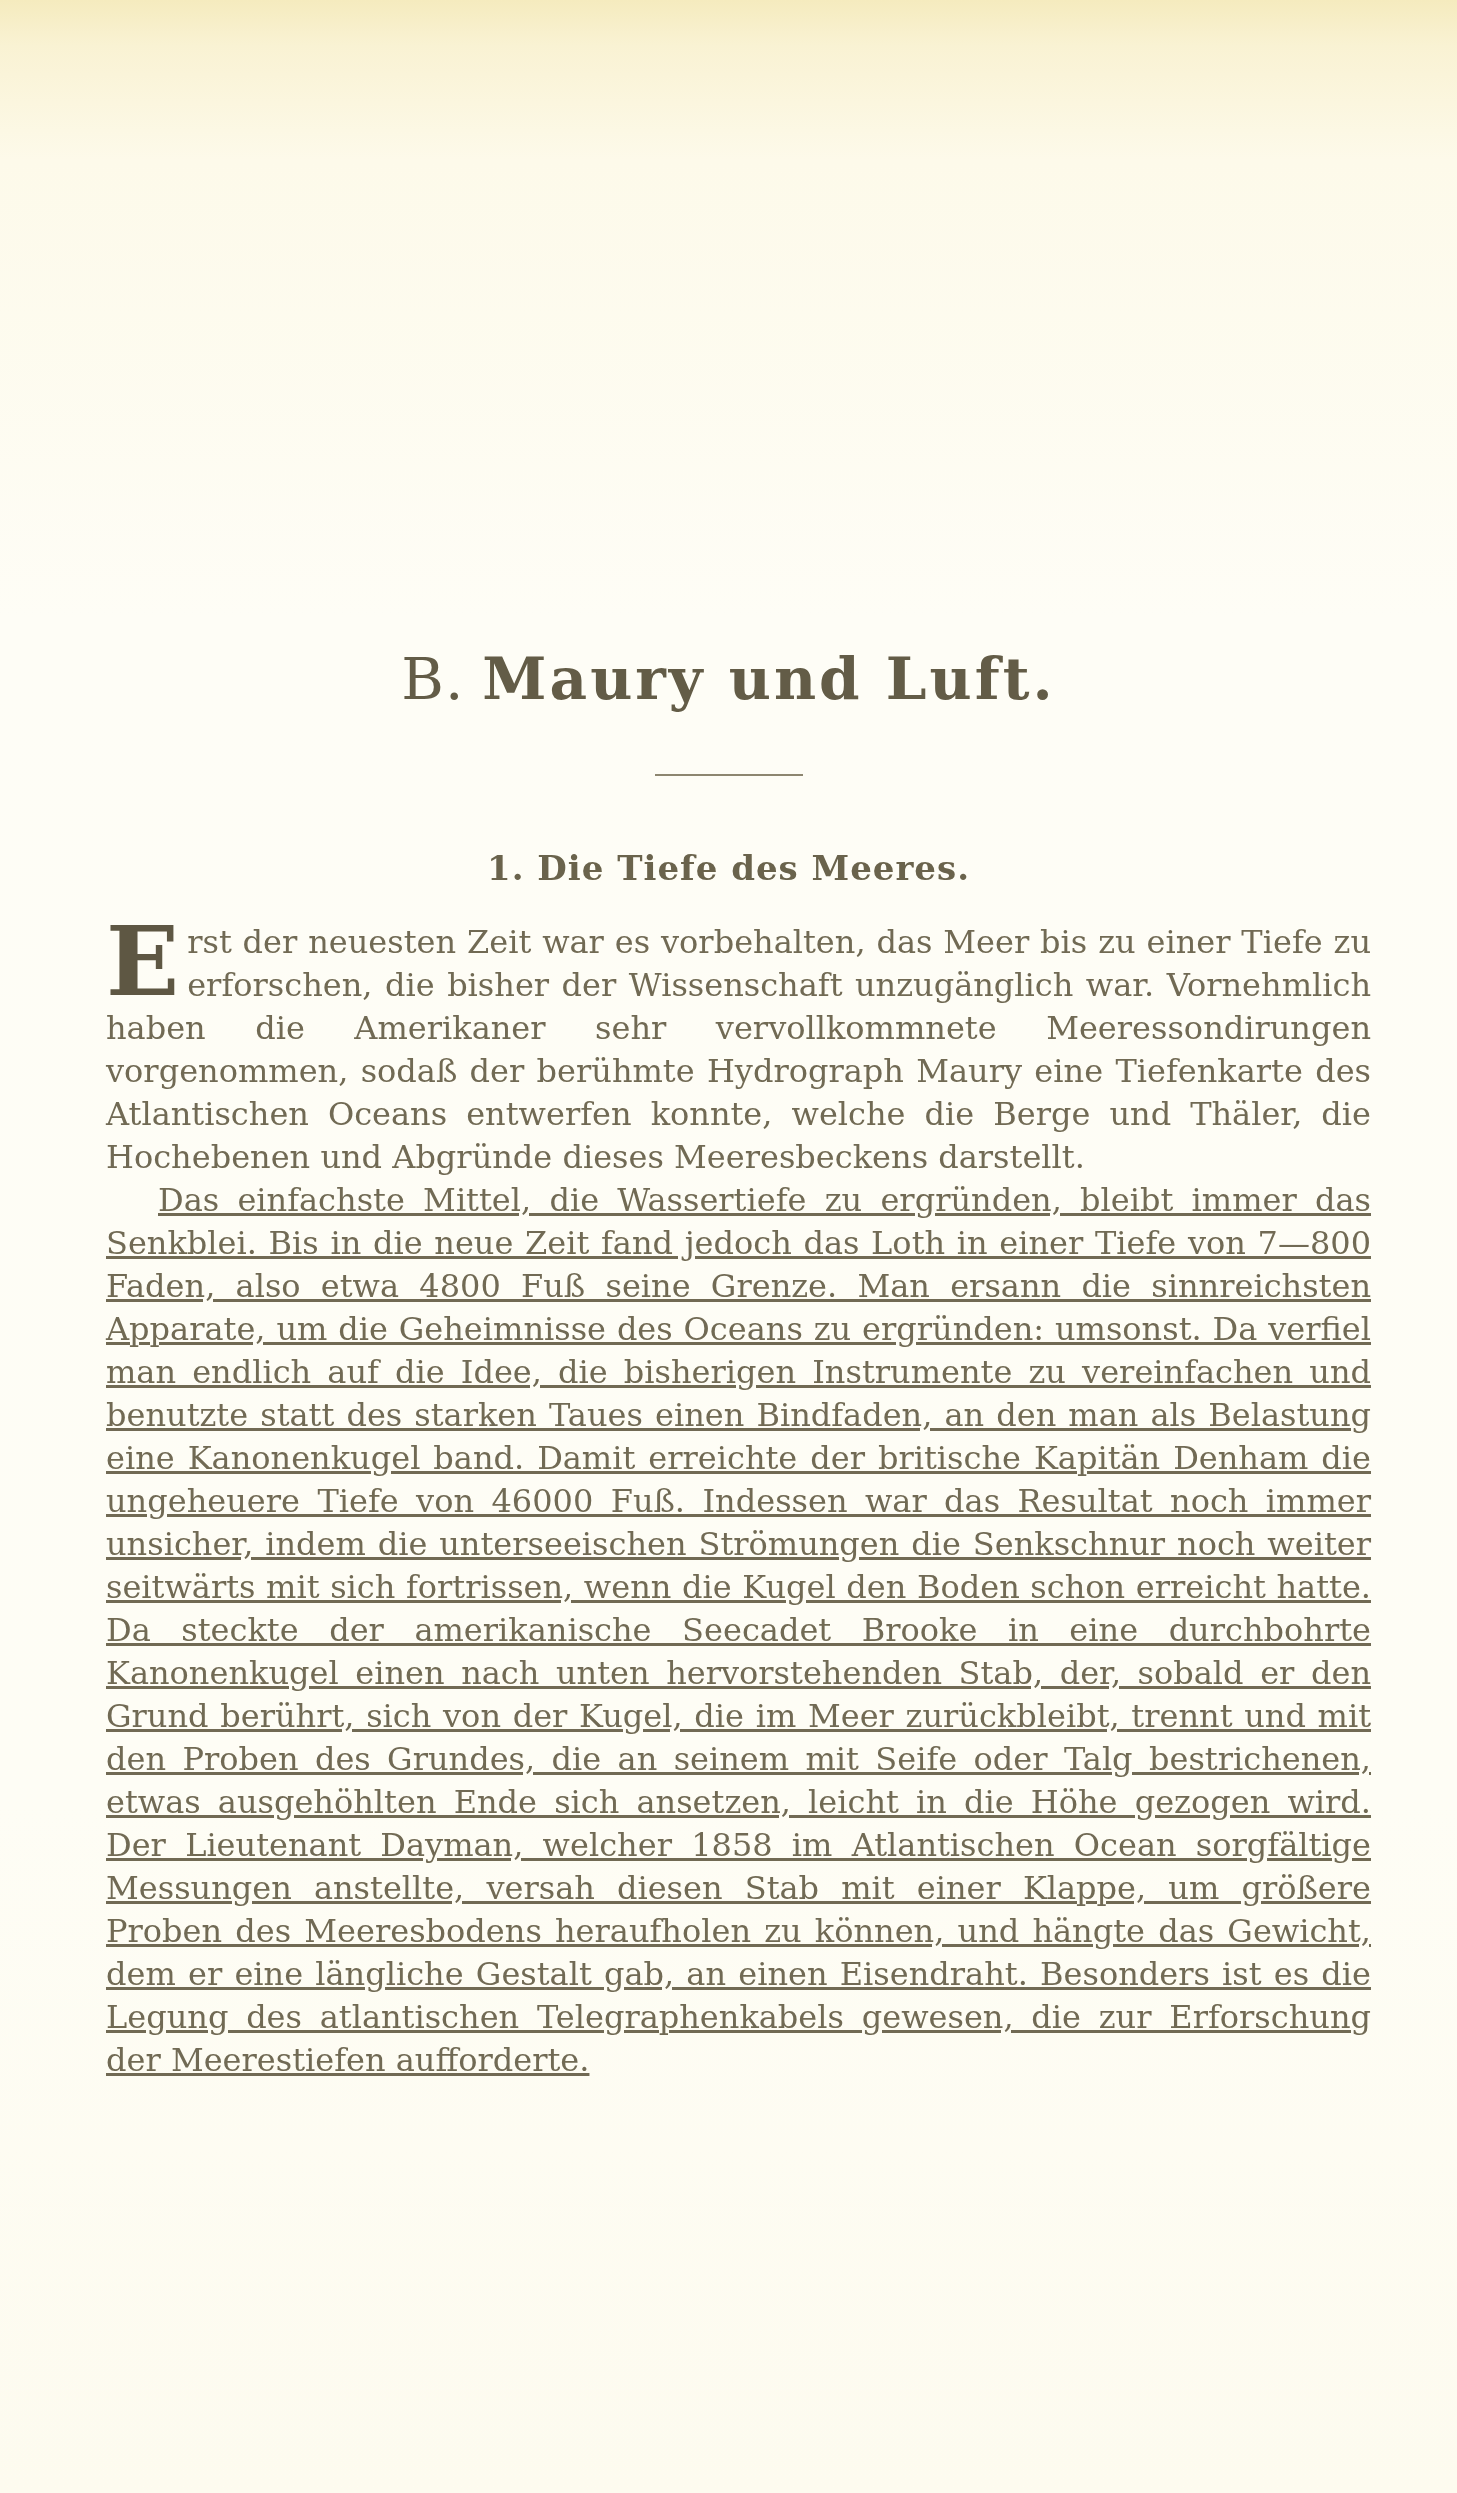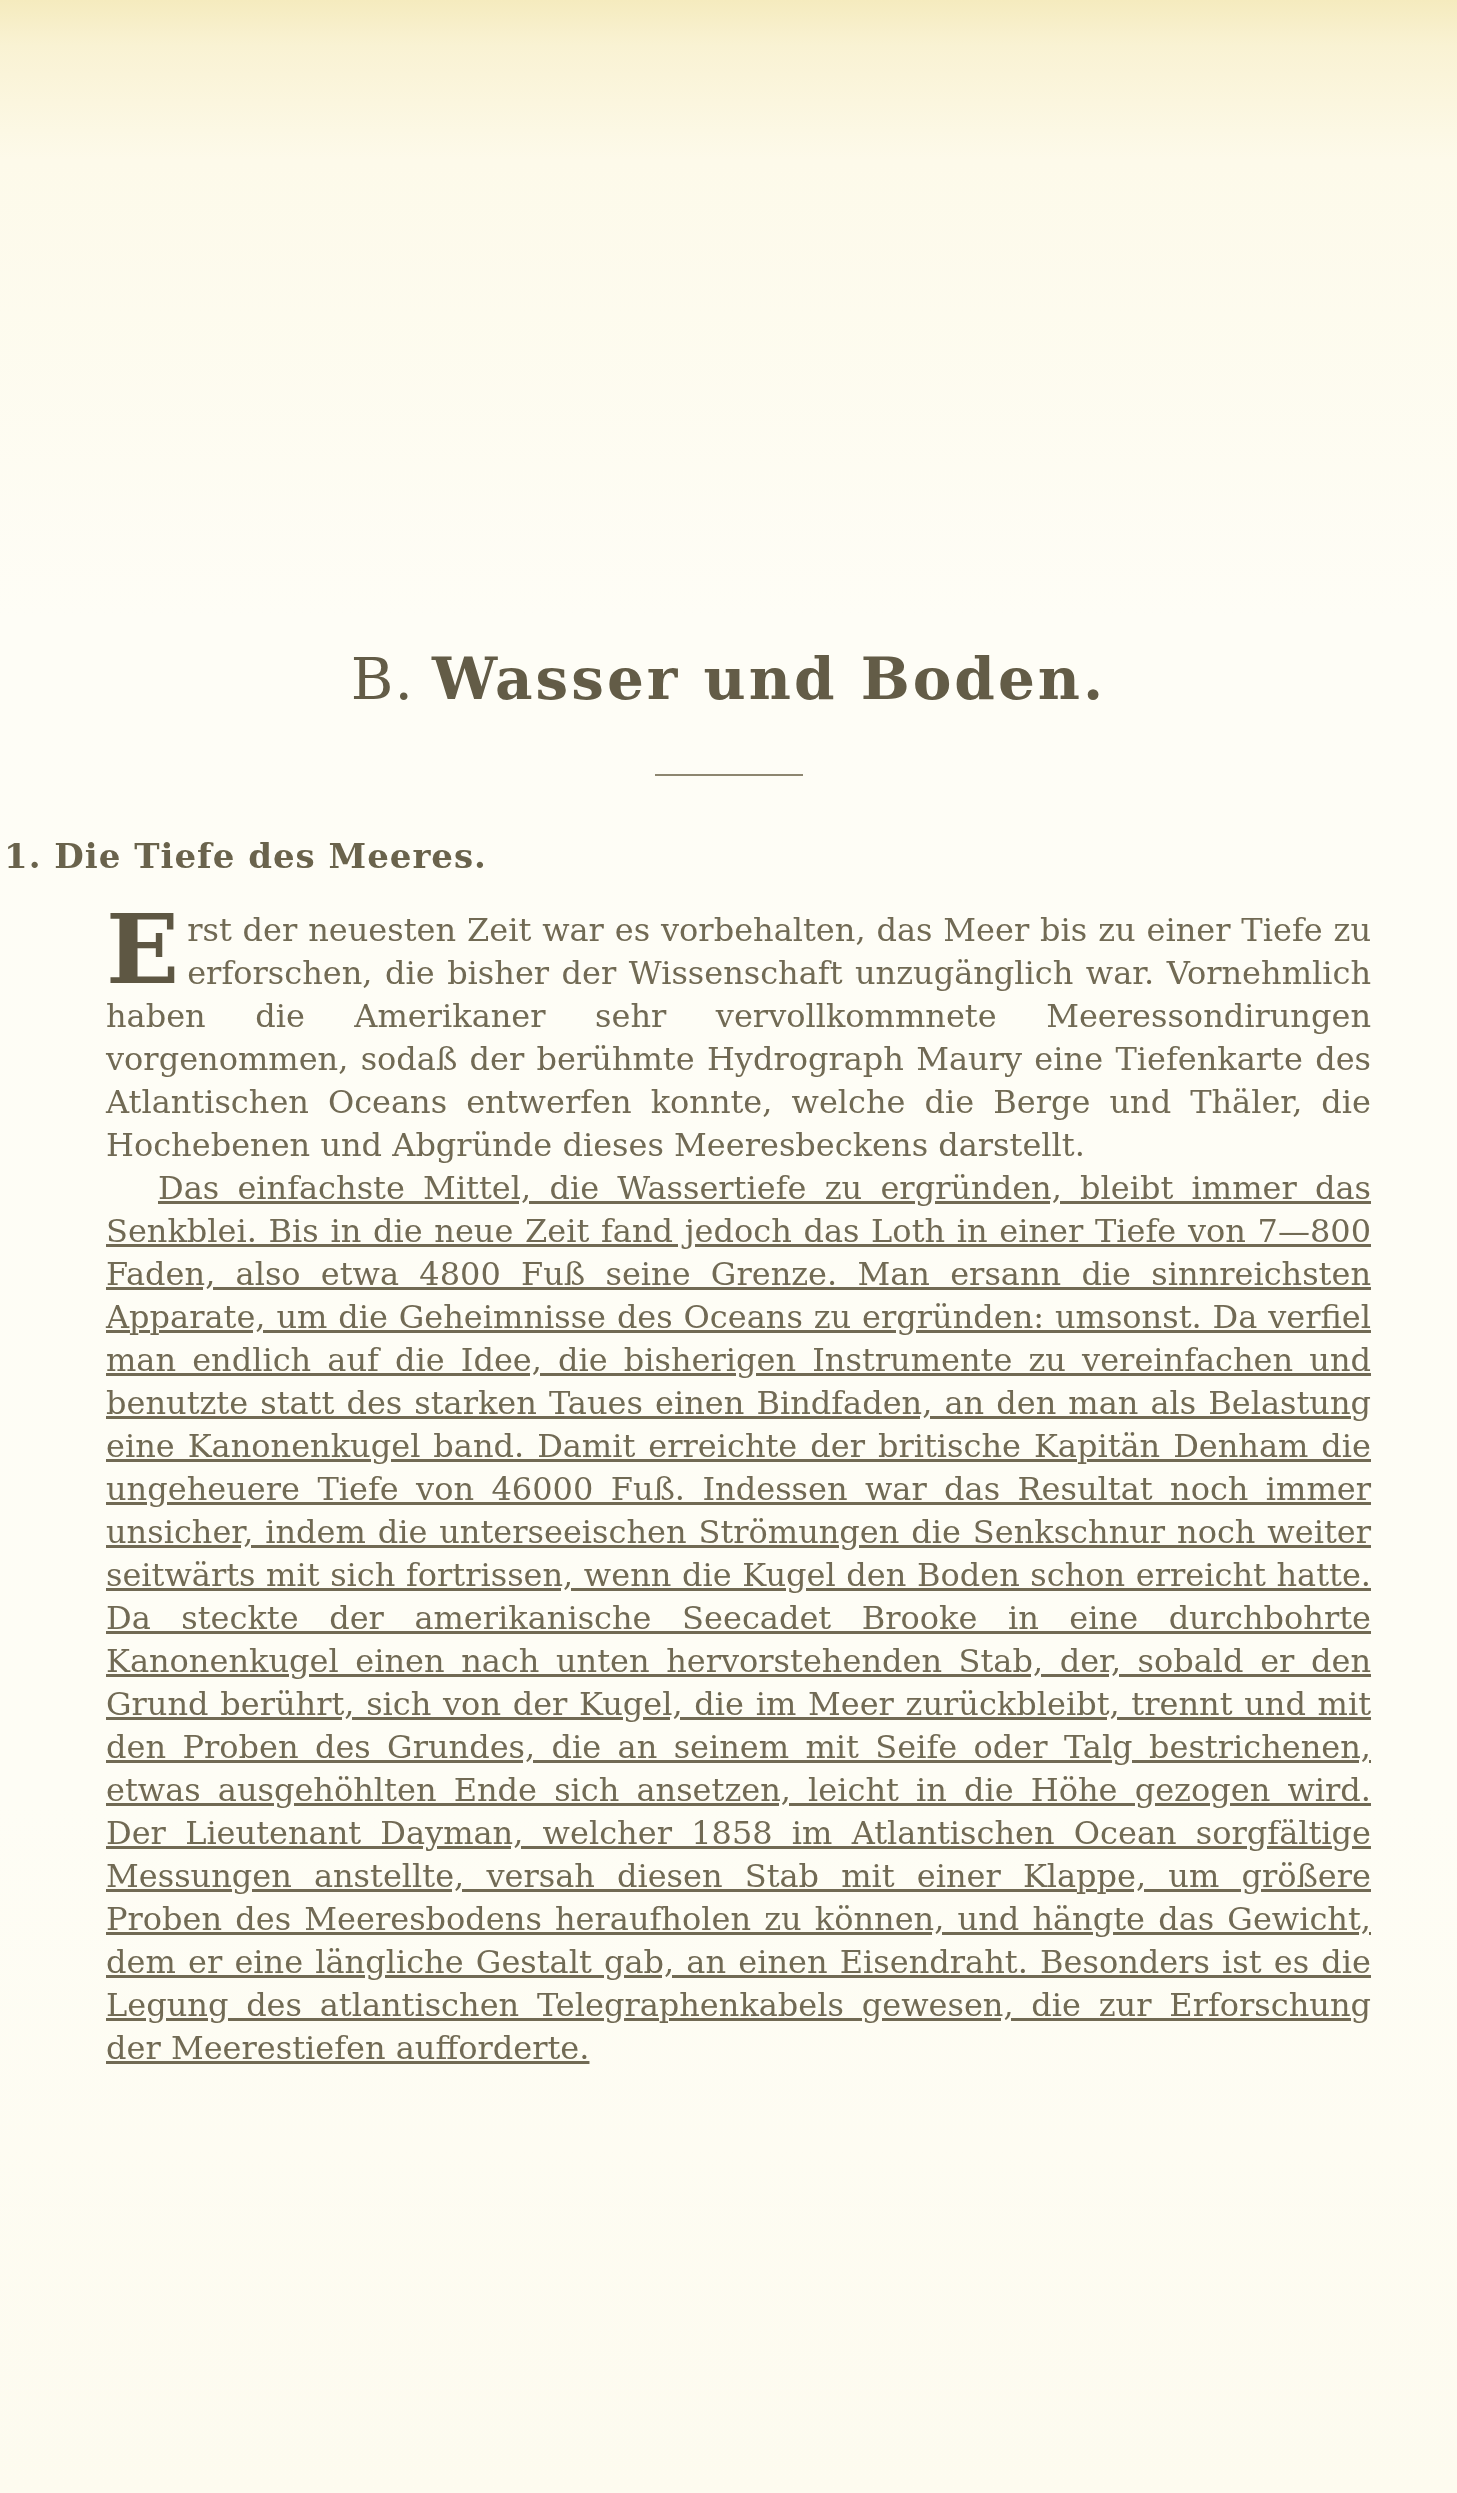--- a/index.html
+++ b/index.html
@@ -40,23 +40,23 @@
     margin-right: 18px;
   }
   .divider {
     width: 148px;
     height: 0;
     margin: 62px auto 0 auto;
     border: none;
     border-top: 2px solid #8d8670;
   }
   .section-heading {
-    margin: 4px;
+    margin: 16px;
     padding-top: 58px;
-    text-align: left;
+    text-align: center;
     font-size: 34px;
     font-weight: bold;
     color: #6a634c;
     letter-spacing: 1px;
     line-height: 1.1;
   }
   .textblock {
     margin-top: 34px;
     padding-left: 106px;
     padding-right: 86px;
@@ -81,21 +81,21 @@
     font-weight: bold;
     color: #5e5743;
     font-family: "DejaVu Serif", "Liberation Serif", serif;
   }
 </style>
 </head>
 <body>
 
 <div class="page">
 
-  <h1 class="chapter-heading"><span class="chapter-label">B.</span><span>Wasser und Boden.</span></h1>
+  <h1 class="chapter-heading"><span class="chapter-label">B.</span><span>Maury und Luft.</span></h1>
 
   <hr class="divider">
 
   <h2 class="section-heading">1. Die Tiefe des Meeres.</h2>
 
   <div class="textblock">
 
     <p class="para"><span class="dropcap">E</span><span>rst der neuesten Zeit war es vorbehalten, das Meer bis zu einer Tiefe zu erforschen, die bisher der Wissenschaft unzugänglich war. Vornehmlich haben die Amerikaner sehr vervollkommnete Meeressondirungen vorgenommen, sodaß der berühmte Hydrograph Maury eine Tiefenkarte des Atlantischen Oceans entwerfen konnte, welche die Berge und Thäler, die Hochebenen und Abgründe dieses Meeresbeckens darstellt.</span></p>
 
     <p class="para indented"><span>Das einfachste Mittel, die Wassertiefe zu ergründen, bleibt immer das Senkblei. Bis in die neue Zeit fand jedoch das Loth in einer Tiefe von 7—800 Faden, also etwa 4800 Fuß seine Grenze. Man ersann die sinnreichsten Apparate, um die Geheimnisse des Oceans zu ergründen: umsonst. Da verfiel man endlich auf die Idee, die bisherigen Instrumente zu vereinfachen und benutzte statt des starken Taues einen Bindfaden, an den man als Belastung eine Kanonenkugel band. Damit erreichte der britische Kapitän Denham die ungeheuere Tiefe von 46000 Fuß. Indessen war das Resultat noch immer unsicher, indem die unterseeischen Strömungen die Senkschnur noch weiter seitwärts mit sich fortrissen, wenn die Kugel den Boden schon erreicht hatte. Da steckte der amerikanische Seecadet Brooke in eine durchbohrte Kanonenkugel einen nach unten hervorstehenden Stab, der, sobald er den Grund berührt, sich von der Kugel, die im Meer zurückbleibt, trennt und mit den Proben des Grundes, die an seinem mit Seife oder Talg bestrichenen, etwas ausgehöhlten Ende sich ansetzen, leicht in die Höhe gezogen wird. Der Lieutenant Dayman, welcher 1858 im Atlantischen Ocean sorgfältige Messungen anstellte, versah diesen Stab mit einer Klappe, um größere Proben des Meeresbodens heraufholen zu können, und hängte das Gewicht, dem er eine längliche Gestalt gab, an einen Eisendraht. Besonders ist es die Legung des atlantischen Telegraphenkabels gewesen, die zur Erforschung der Meerestiefen aufforderte.</span></p>

